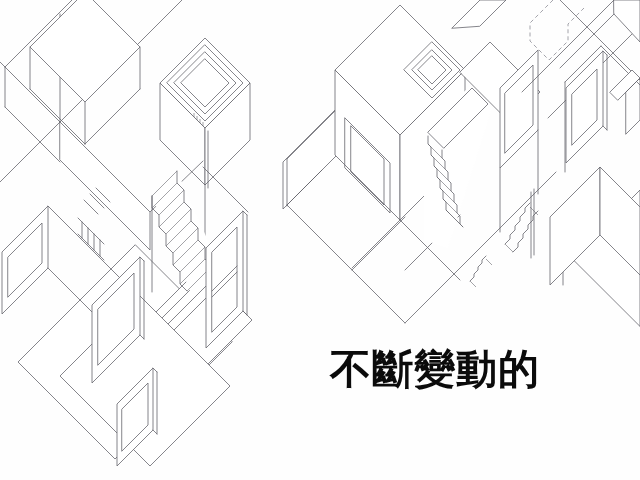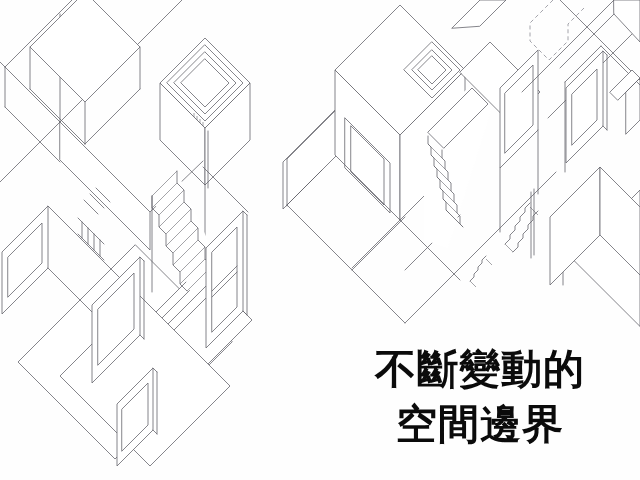--- a/index.html
+++ b/index.html
@@ -1,21 +1,21 @@
 <!DOCTYPE html>
 <html style="--line: #66666d; --hatch: #90909a; --dashed: #9a9aa2; --text: #0b0b0b; --background: #fefefe;"><head>
 <meta charset="utf-8">
 <style>
   :root{
     --line:#66666d; --hatch:#90909a; --dashed:#9a9aa2;
     --text:#0b0b0b; --background:#fefefe;
   }
   html,body{margin:0;padding:0;}
   body{background:#e8e8e8;font-family:"Liberation Sans","DejaVu Sans",sans-serif;}
-  .stage{position:relative;width:640px;height:480px;background:var(--background);overflow:hidden;text-align:center;}
+  .stage{position:relative;width:640px;height:480px;background:var(--background);overflow:hidden;}
   svg{position:absolute;left:0;top:0;}
   .ln{fill:none;stroke:var(--line);stroke-width:.8;stroke-linejoin:round;stroke-linecap:round;}
   .w{fill:#fff;stroke:var(--line);stroke-width:.8;stroke-linejoin:round;}
   .wn{fill:#fff;stroke:none;}
   .thin{fill:none;stroke:var(--line);stroke-width:.6;}
   .hl{stroke:var(--hatch);stroke-width:.55;}
   .hl2{stroke:var(--hatch);stroke-width:.6;}
   .dash{fill:none;stroke:var(--dashed);stroke-width:.9;stroke-dasharray:4 3;}
   .caption{
     position:absolute;left:330px;top:342px;width:300px;
@@ -205,15 +205,14 @@
         <path class="ln" d="M513,252 l5,-5 l0,-4 l5,-5 l0,-4 l5,-5 l0,-4 l5,-5 l0,-4 l5,-5"></path>
         <path class="thin" d="M505,244 513,252 M530,207 538,215"></path>
         <path class="ln" d="M470,281 l4,-4 l0,-3 l4,-4 l0,-3 l4,-4 l0,-3 l4,-4"></path>
         <path class="thin" d="M470,281 476,287 M486,259 492,265"></path>
       </g>
     </g>
   </svg>
 
   <div class="caption">
     <div>不斷變動的</div>
-    <div>空間邊界</div>
   </div>
 </div>
 
 </body></html>

